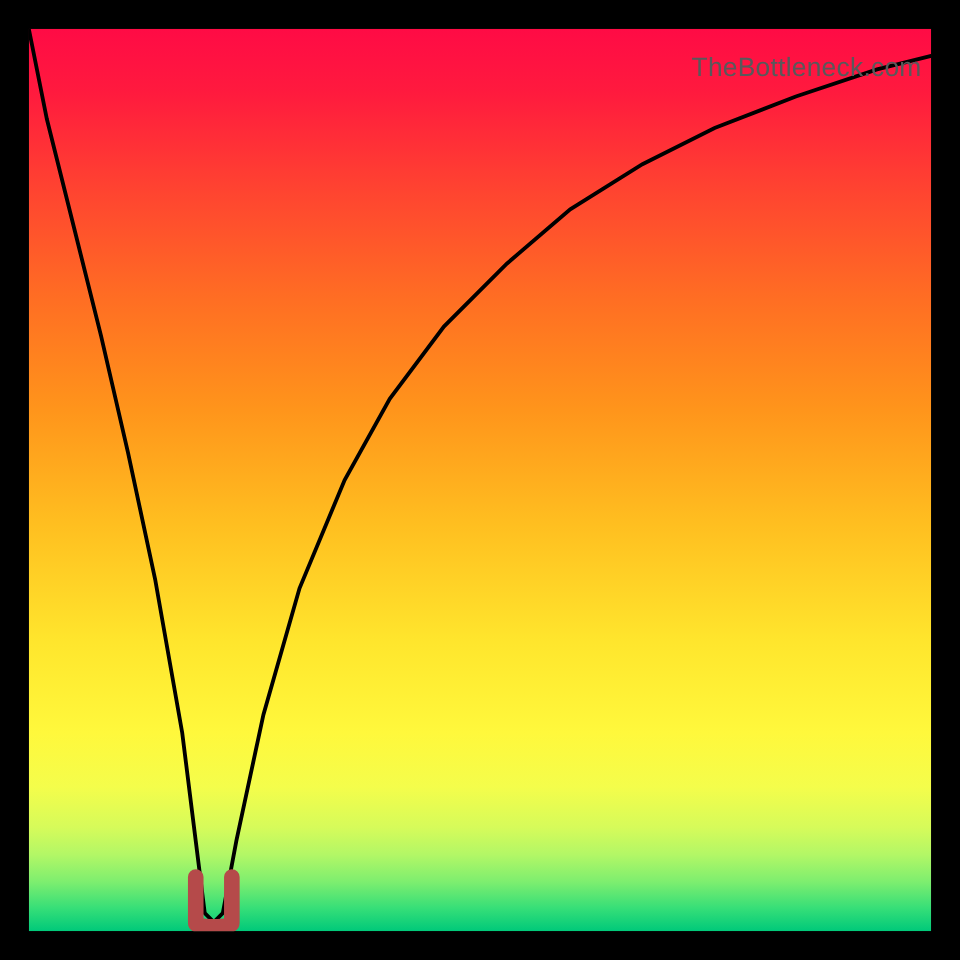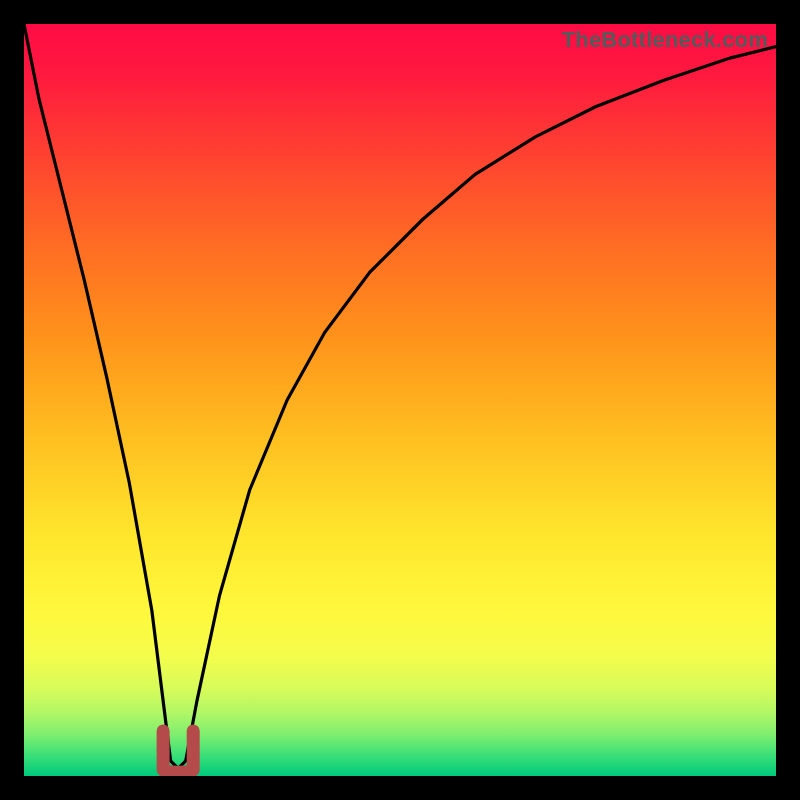--- a/index.html
+++ b/index.html
@@ -13,25 +13,25 @@
   .frame {
     position: absolute;
     left: 24px;
     top: 24px;
     width: 752px;
     height: 752px;
     background: #000;
   }
   .watermark {
     position: absolute;
-    top: 3px;
+    top: 19px;
     right: 8px;
     font-family: Arial, Helvetica, sans-serif;
     font-size: 22px;
-    font-weight: 700;
+    font-weight: 400;
     color: #58595b;
     letter-spacing: 0.2px;
     z-index: 10;
   }
   svg { display: block; }
 </style>
 </head>
 <body>
 
 <div class="frame">

